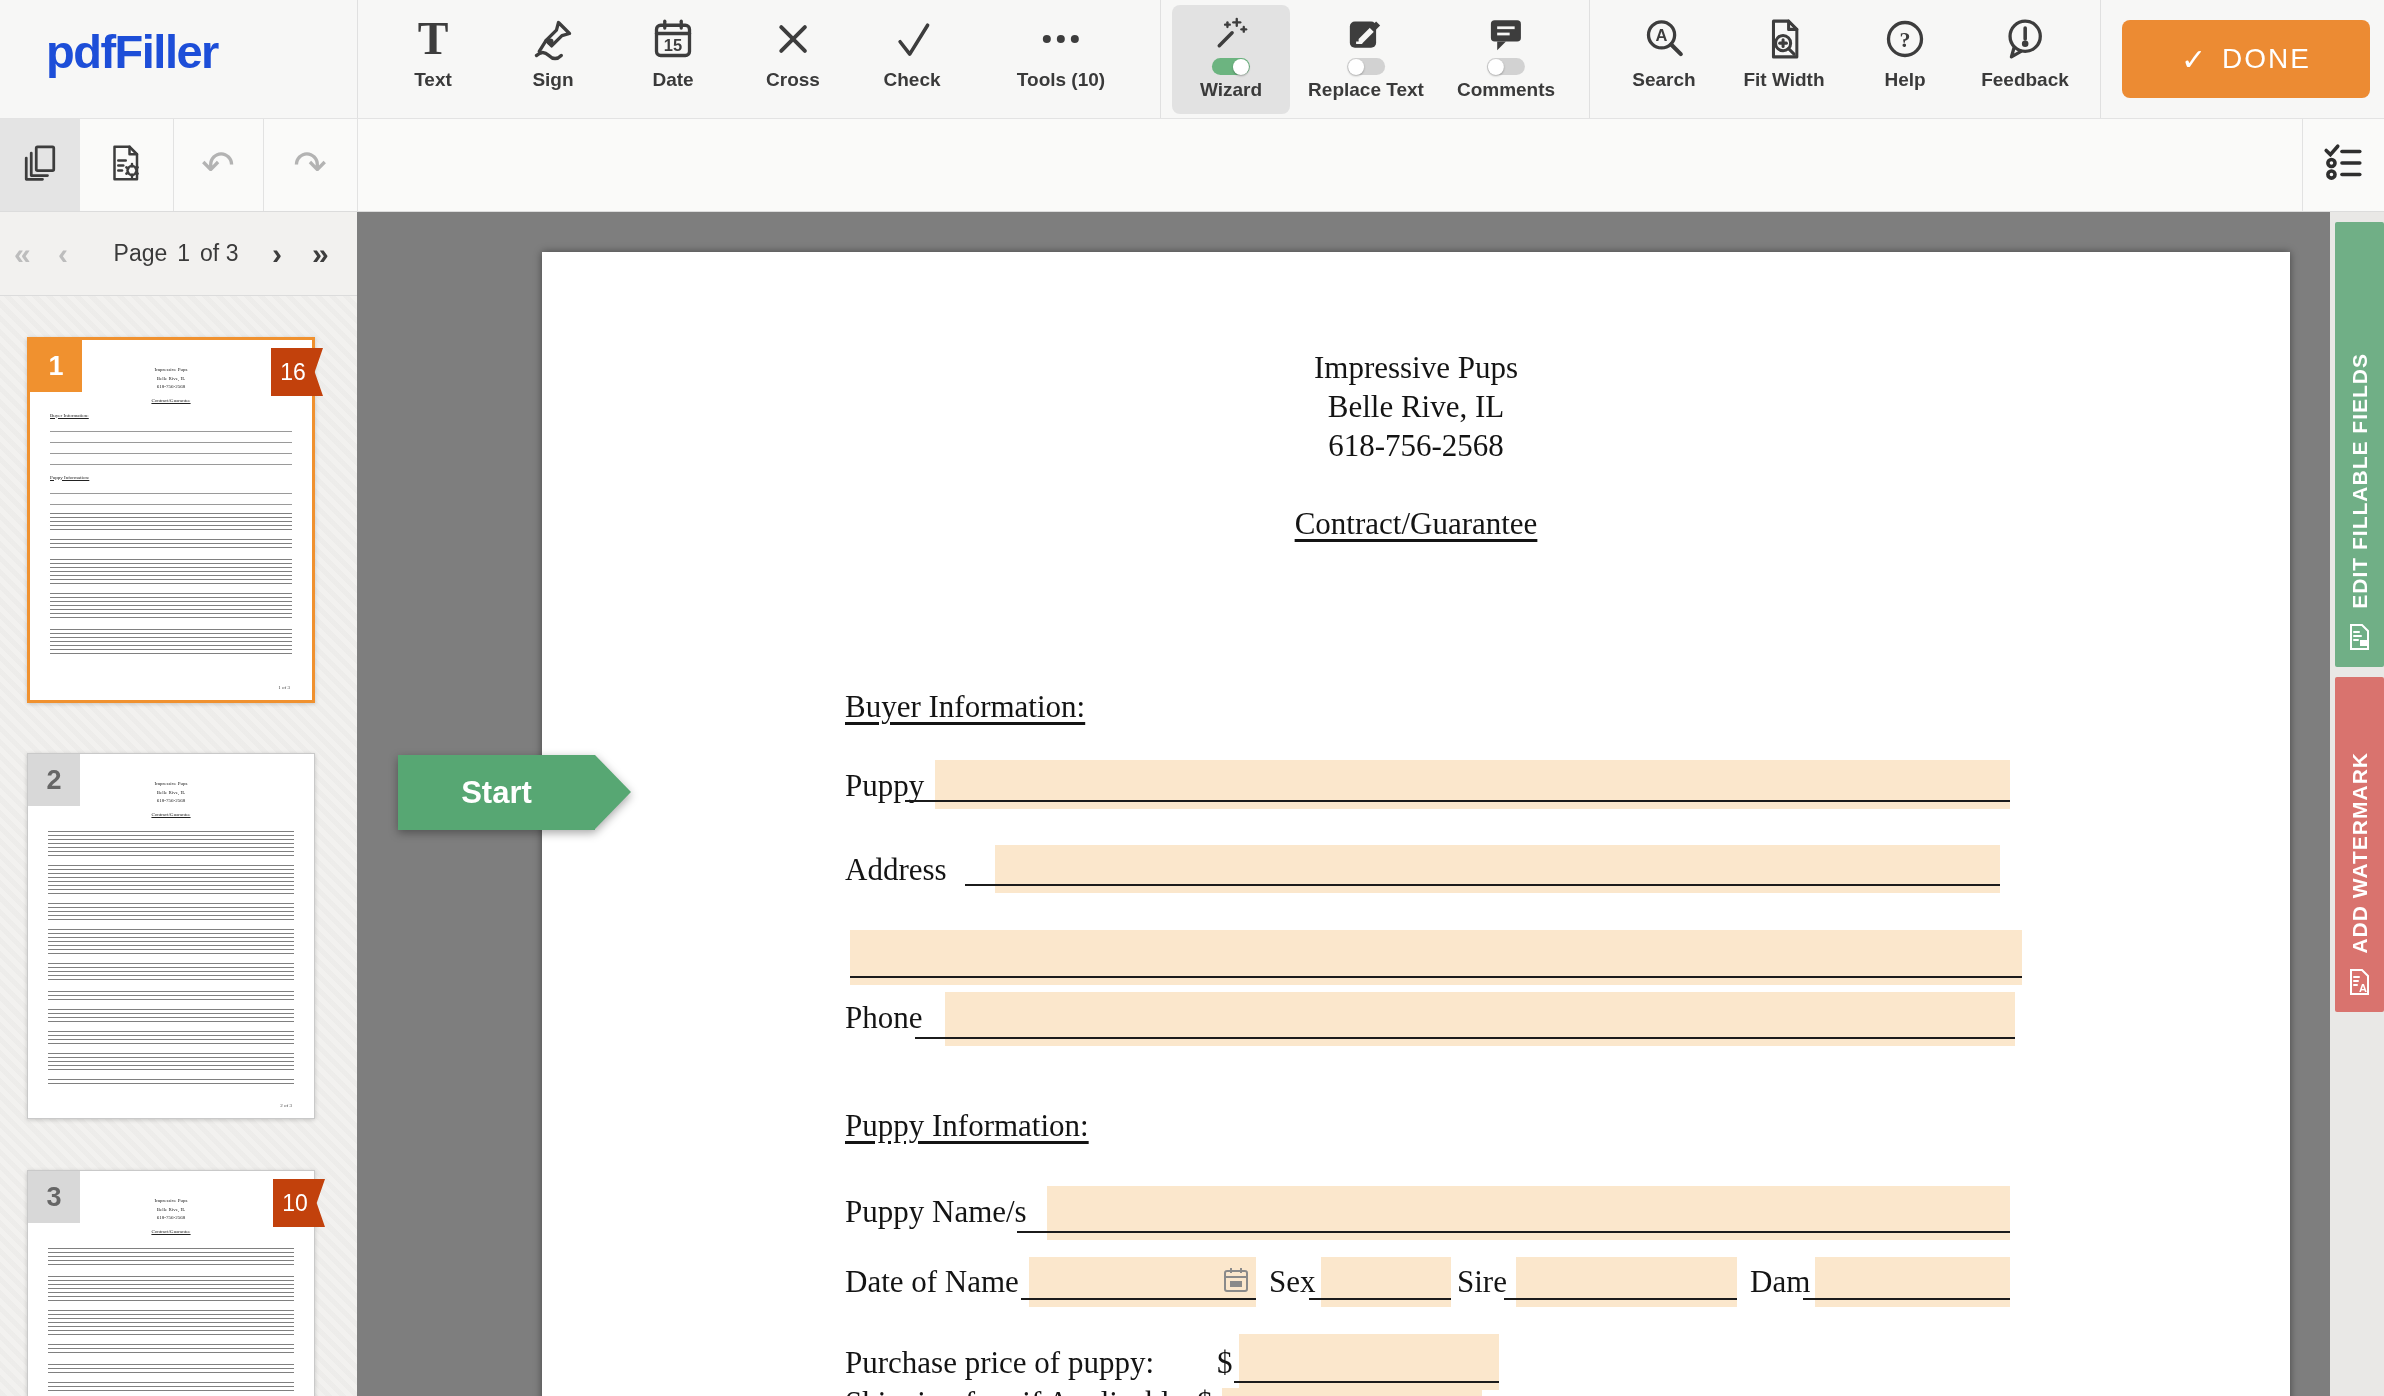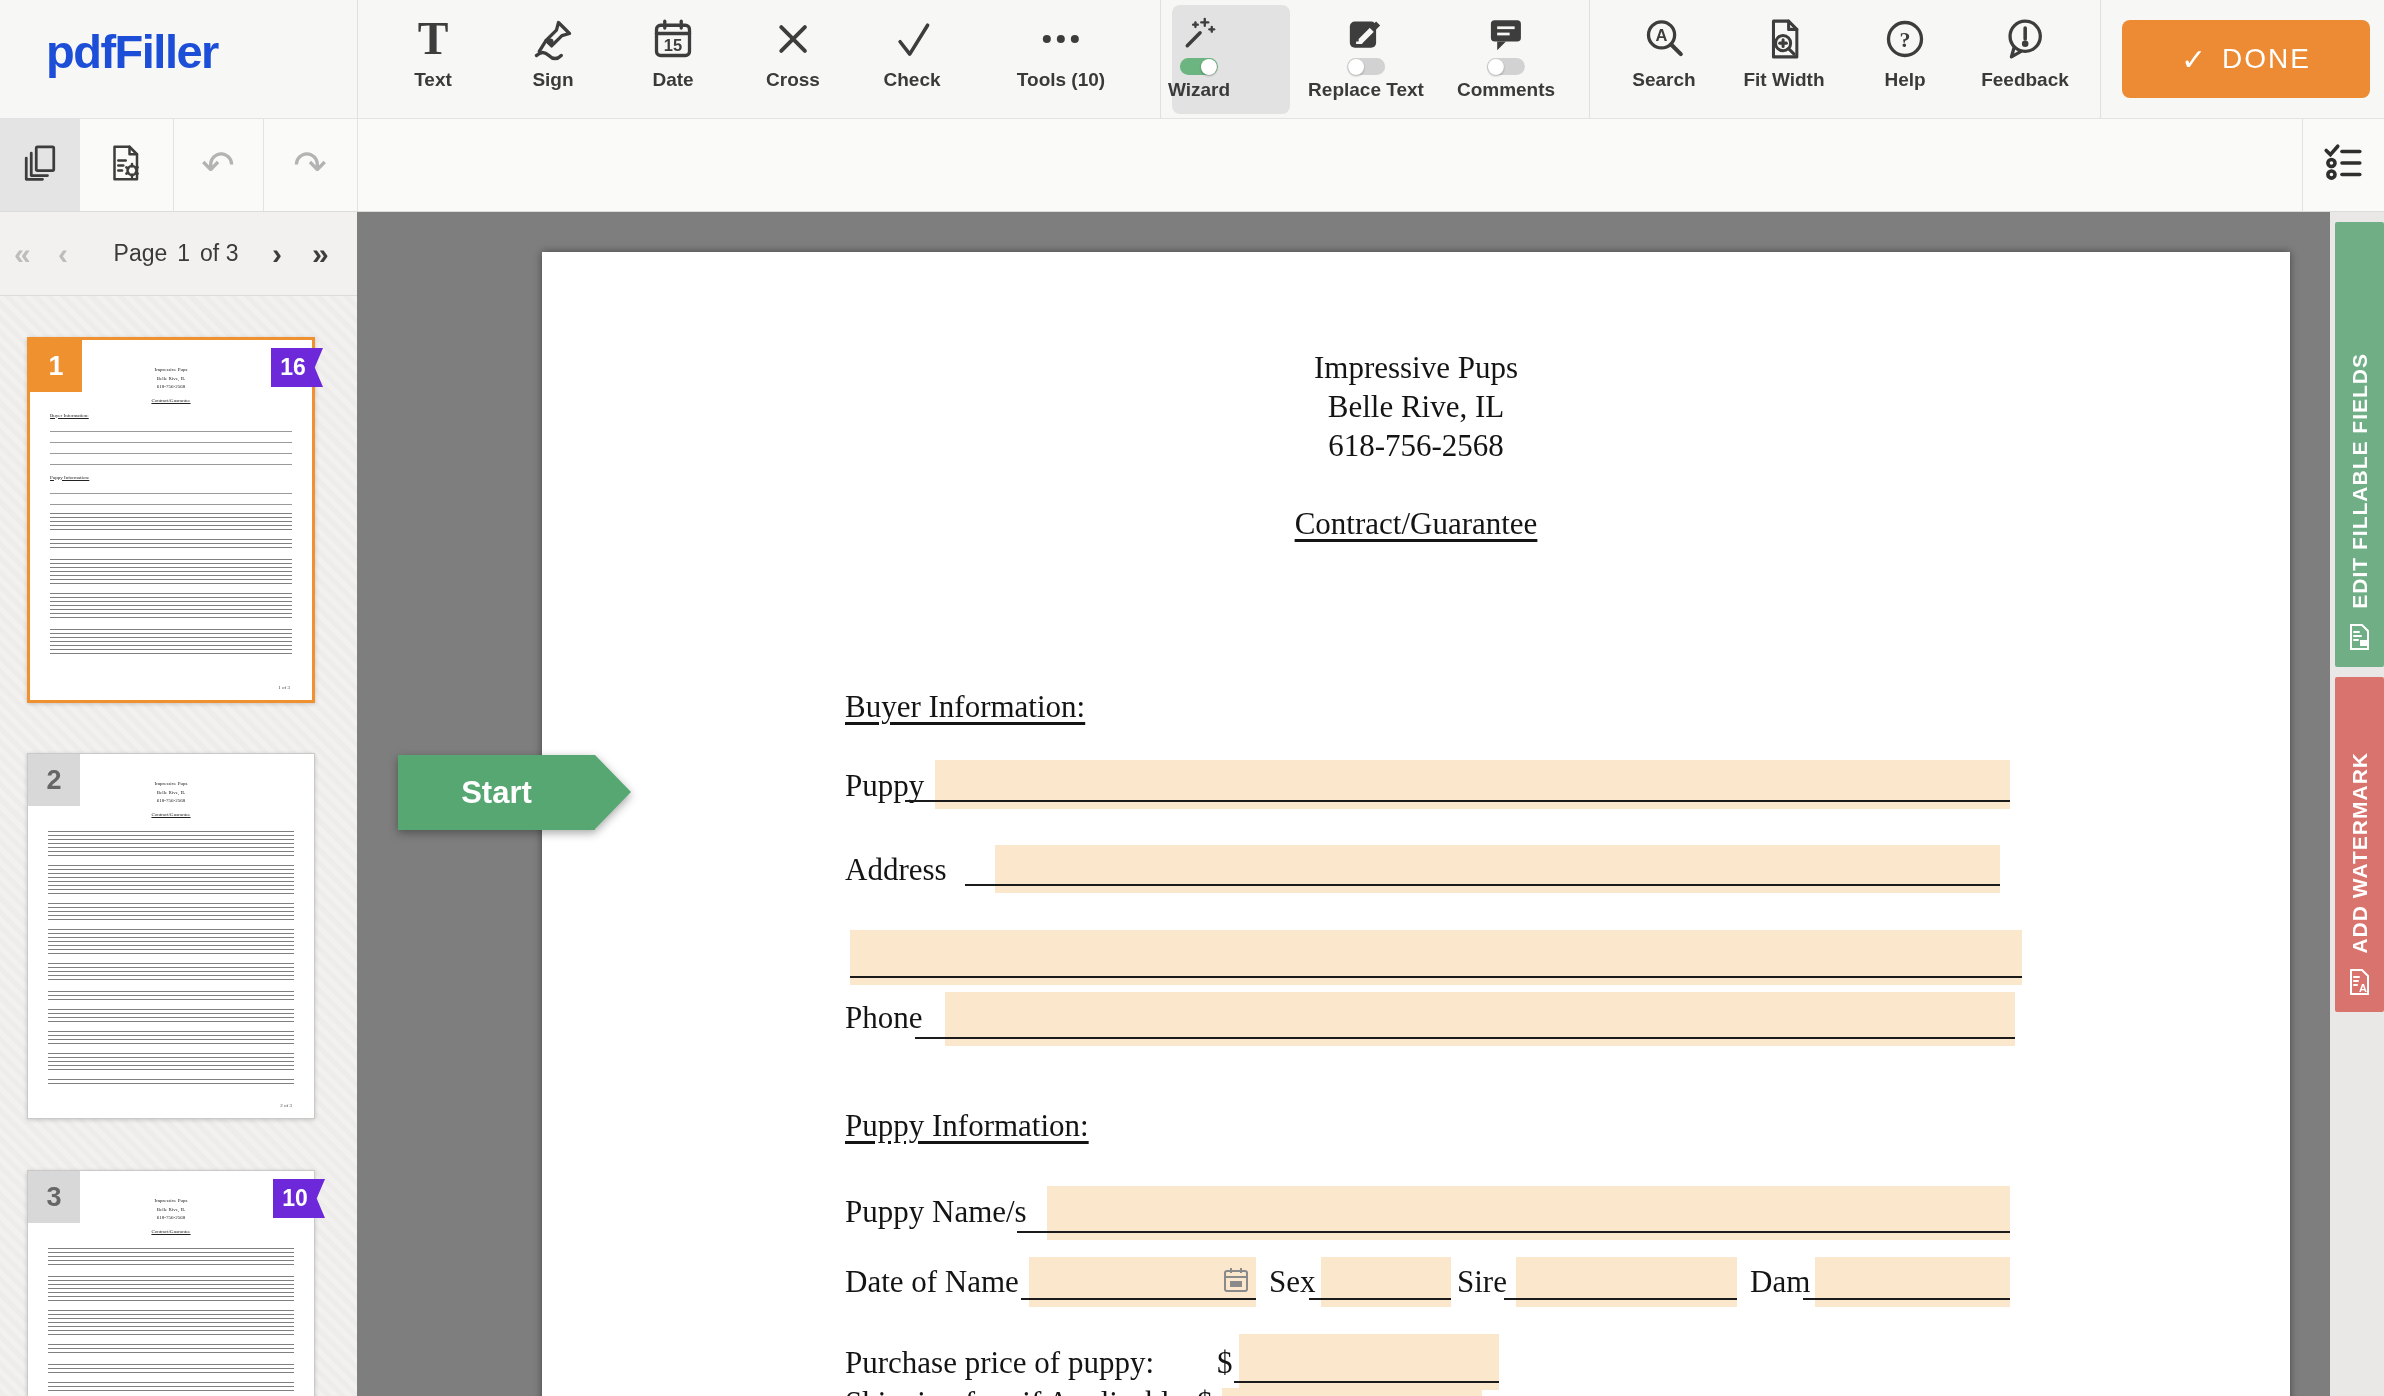--- a/index.html
+++ b/index.html
@@ -62,22 +62,22 @@
             font-size:23px; color:#3a3a3a; }
   .sidebar { position:absolute; left:0; top:296px; width:357px; bottom:0; background:#f2f1ef;
              background-image:repeating-linear-gradient(45deg, rgba(0,0,0,.02) 0 5px, transparent 5px 10px); }
   .thumb { position:absolute; left:27px; width:288px; height:366px; background:#fff;
            border:1px solid #c9c9c9; box-shadow:0 1px 4px rgba(0,0,0,.18); cursor:pointer; }
   .thumb.sel { border:3px solid #f0912f; }
   .tnum { position:absolute; left:0; top:0; width:52px; height:52px; display:flex;
           align-items:center; justify-content:center; font-size:27px; font-weight:bold;
           background:#d8d8d8; color:#666; z-index:2; }
   .thumb.sel .tnum { background:#f0912f; color:#fff; }
-  .tflag { position:absolute; top:8px; right:-11px; width:52px; height:39px; background:#6d28d9;
-           color:#fff; font-size:23px; font-weight:bold; display:flex; align-items:center;
+  .tflag { position:absolute; top:8px; right:-11px; width:52px; height:48px; background:#c2410c;
+           color:#fff; font-size:23px; font-weight:normal; display:flex; align-items:center;
            justify-content:center; padding-right:8px; z-index:3;
            clip-path:polygon(0 0,100% 0,84% 50%,100% 100%,0 100%); }
   .tpage { position:absolute; inset:0; padding:26px 20px 8px; overflow:hidden;
            font-family:"Liberation Serif",serif; color:#222; }
   .mh { text-align:center; font-size:5px; line-height:1.7; }
   .mt { text-align:center; font-size:5px; text-decoration:underline; margin-top:6px; }
   .ms { font-size:5px; text-decoration:underline; margin:10px 0 3px; }
   .ml { height:11px; background:linear-gradient(to top,#9a9a9a 1px,transparent 1px); }
   .mp { margin-top:8px; opacity:.75;
         background:repeating-linear-gradient(to bottom,#555 0,#555 1px,transparent 1px,transparent 4px); }
@@ -180,21 +180,21 @@
             <i></i>
             <i></i>
           </div>
       </div>
       <div class="lb">Tools (10)</div>
     </div>
 
     <div class="vdiv" style="left:1160px"></div>
     <div class="wizbox"></div>
 
-    <div class="tb tgl" style="left:1199px">
+    <div class="tb tgl" style="left:1231px">
       <div class="ic">
         <svg class="ic2" width="42" height="42" viewBox="0 0 36 36" style="stroke-width:3">
           <line x1="8" y1="28" x2="19" y2="17"></line>
           <g style="stroke-width:2">
               <line x1="20" y1="8" x2="26" y2="8"></line>
               <line x1="23" y1="5" x2="23" y2="11"></line>
           <line x1="27" y1="14" x2="31" y2="14"></line>
               <line x1="29" y1="12" x2="29" y2="16"></line>
           <line x1="13" y1="10" x2="17" y2="10"></line>
               <line x1="15" y1="8" x2="15" y2="12"></line>

